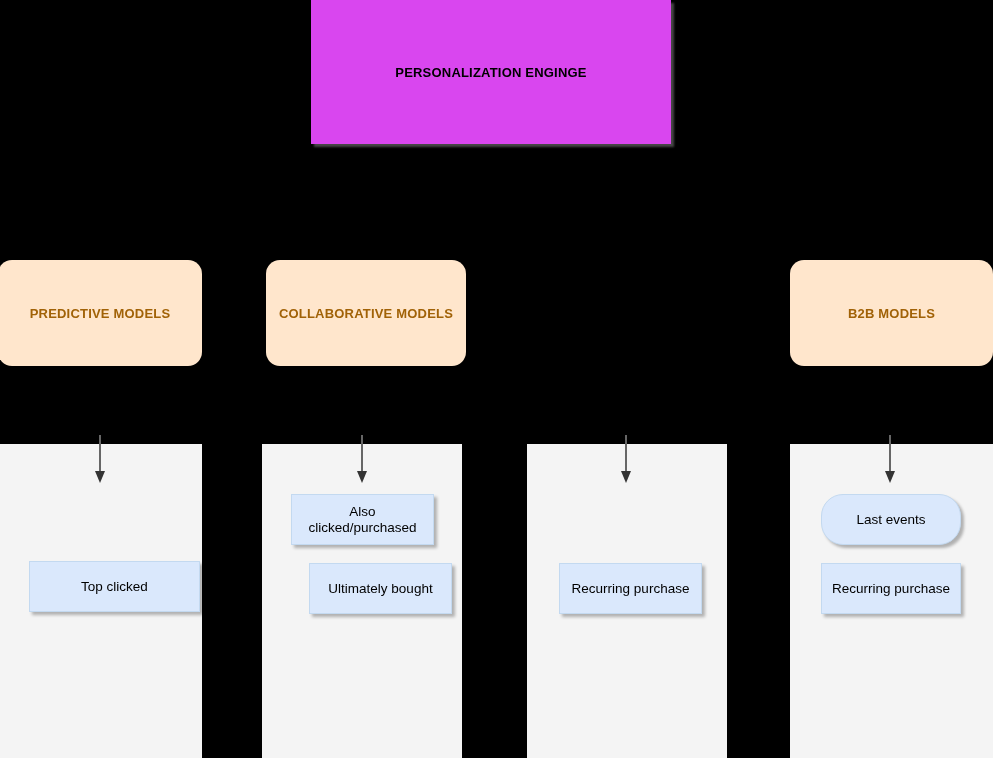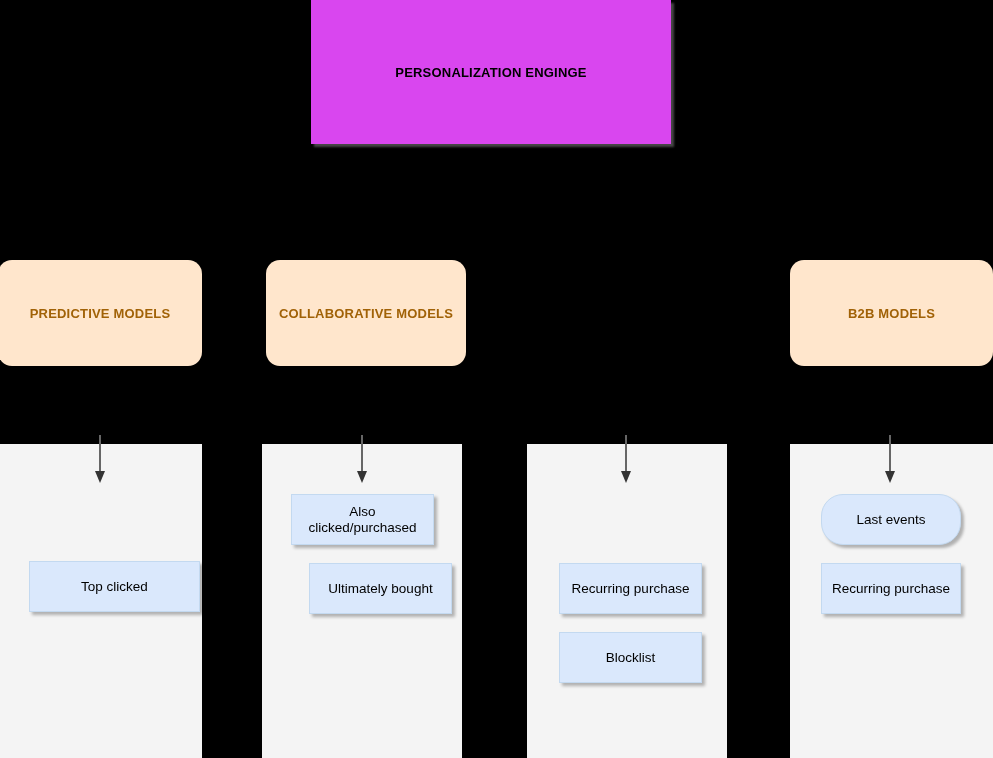--- a/index.html
+++ b/index.html
@@ -147,23 +147,20 @@
   <div class="column" style="left:527px; width:200px;"></div>
   <div class="arrow" style="left:620px;">
     <svg width="12" height="50" viewBox="0 0 12 50" xmlns="http://www.w3.org/2000/svg">
       <line x1="6" y1="0" x2="6" y2="38" stroke="#666666" stroke-width="2"></line>
       <polygon points="6,48 1,36 11,36" fill="#333333"></polygon>
     </svg>
   </div>
   <div class="item-box" style="left:559px; top:563px; width:143px;">
     <span class="item-label">Recurring purchase</span>
   </div>
-  <div class="item-box" style="left:559px; top:632px; width:143px;">
-    <span class="item-label">Blocklist</span>
-  </div>
 
   <div class="column" style="left:790px; width:203px;"></div>
   <div class="model-box" style="left:790px; width:203px;">
     <span class="model-label">B2B MODELS</span>
   </div>
   <div class="arrow" style="left:884px;">
     <svg width="12" height="50" viewBox="0 0 12 50" xmlns="http://www.w3.org/2000/svg">
       <line x1="6" y1="0" x2="6" y2="38" stroke="#666666" stroke-width="2"></line>
       <polygon points="6,48 1,36 11,36" fill="#333333"></polygon>
     </svg>

